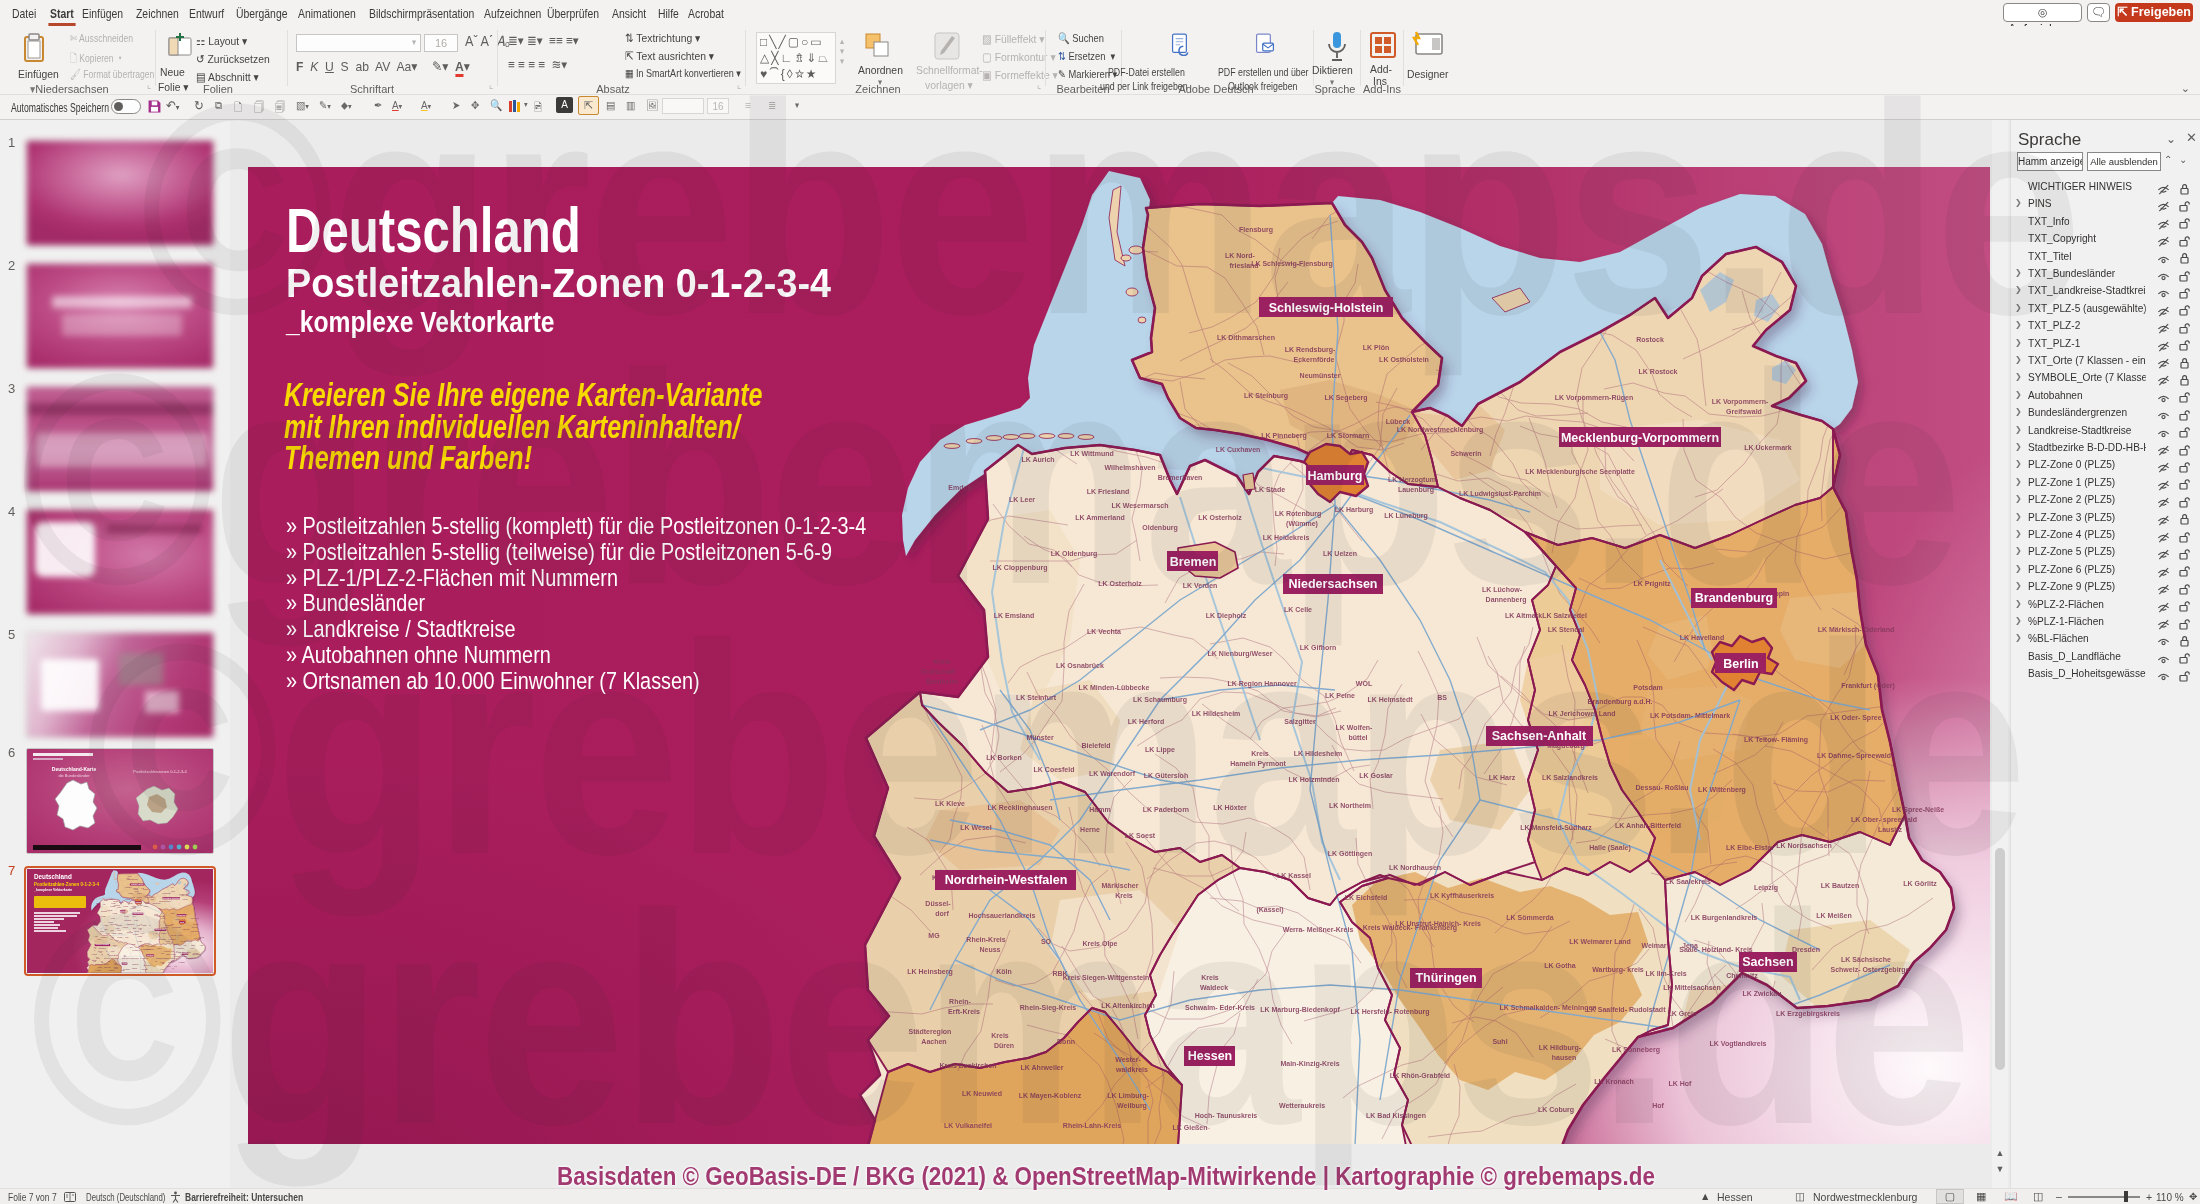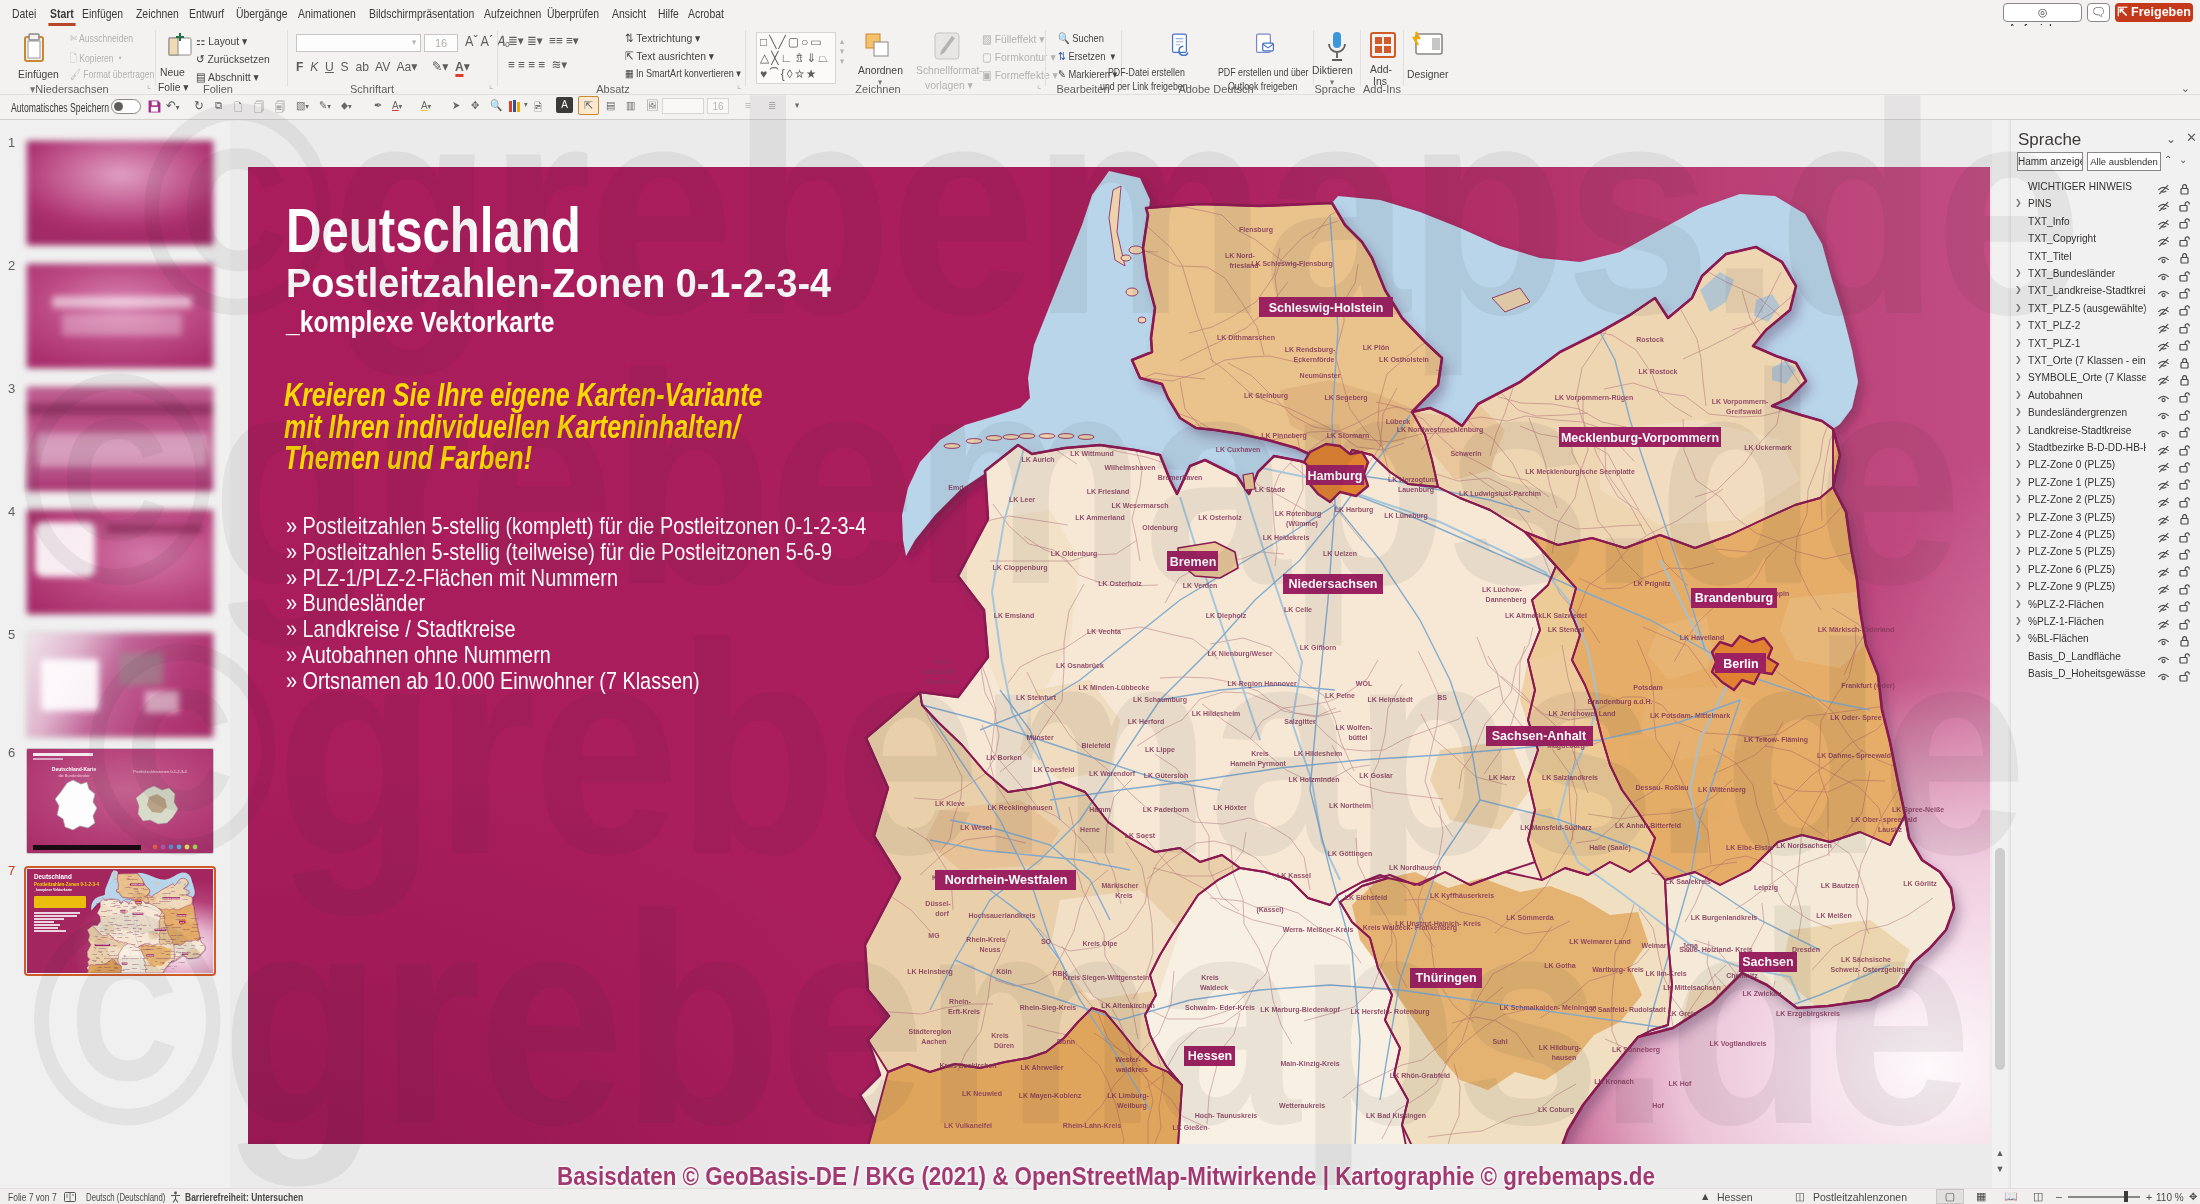--- a/index.html
+++ b/index.html
@@ -1240,21 +1240,21 @@
       </svg>
     <span style="position:absolute;left:86px;top:3px;font-size:10px;transform:scaleX(0.78);transform-origin:0 50%;white-space:nowrap;">Deutsch (Deutschland)</span>
     <svg style="position:absolute;left:170px;top:2px;" width="11" height="12" viewBox="0 0 11 12">
         <circle cx="5.5" cy="2" r="1.4" fill="#555"></circle>
         <path d="M1 4.5 h9 M5.5 4.5 V8 M5.5 8 L3 11.5 M5.5 8 L8 11.5" stroke="#555" stroke-width="1.1" fill="none"></path>
       </svg>
     <span style="position:absolute;left:185px;top:3px;font-size:10px;font-weight:bold;transform:scaleX(0.85);transform-origin:0 50%;white-space:nowrap;">Barrierefreiheit: Untersuchen</span>
     <span style="position:absolute;left:1700px;top:1px;">▲</span>
     <span style="position:absolute;left:1717px;top:2px;">Hessen</span>
     <span style="position:absolute;left:1795px;top:1px;">◫</span>
-    <span style="position:absolute;left:1813px;top:2px;">Postleitzahlenzonen</span>
+    <span style="position:absolute;left:1813px;top:2px;">Nordwestmecklenburg</span>
     <span style="position:absolute;left:1936px;top:0px;width:28px;height:15px;background:#e2e0de;border:1px solid #c8c6c4;text-align:center;font-size:11px;">▢</span>
     <span style="position:absolute;left:1976px;top:1px;font-size:11px;">▦</span>
     <span style="position:absolute;left:2004px;top:1px;font-size:11px;">📖</span>
     <span style="position:absolute;left:2033px;top:1px;font-size:11px;">◫</span>
     <span style="position:absolute;left:2056px;top:1px;">–</span>
     <span style="position:absolute;left:2068px;top:7px;width:72px;height:1.5px;background:#8a8886;"></span>
     <span style="position:absolute;left:2124px;top:2px;width:4px;height:11px;background:#3b3a39;"></span>
     <span style="position:absolute;left:2146px;top:2px;">+</span>
     <span style="position:absolute;left:2156px;top:3px;font-size:10px;">110 %</span>
     <span style="position:absolute;left:2189px;top:2px;font-size:10px;">✥</span>

